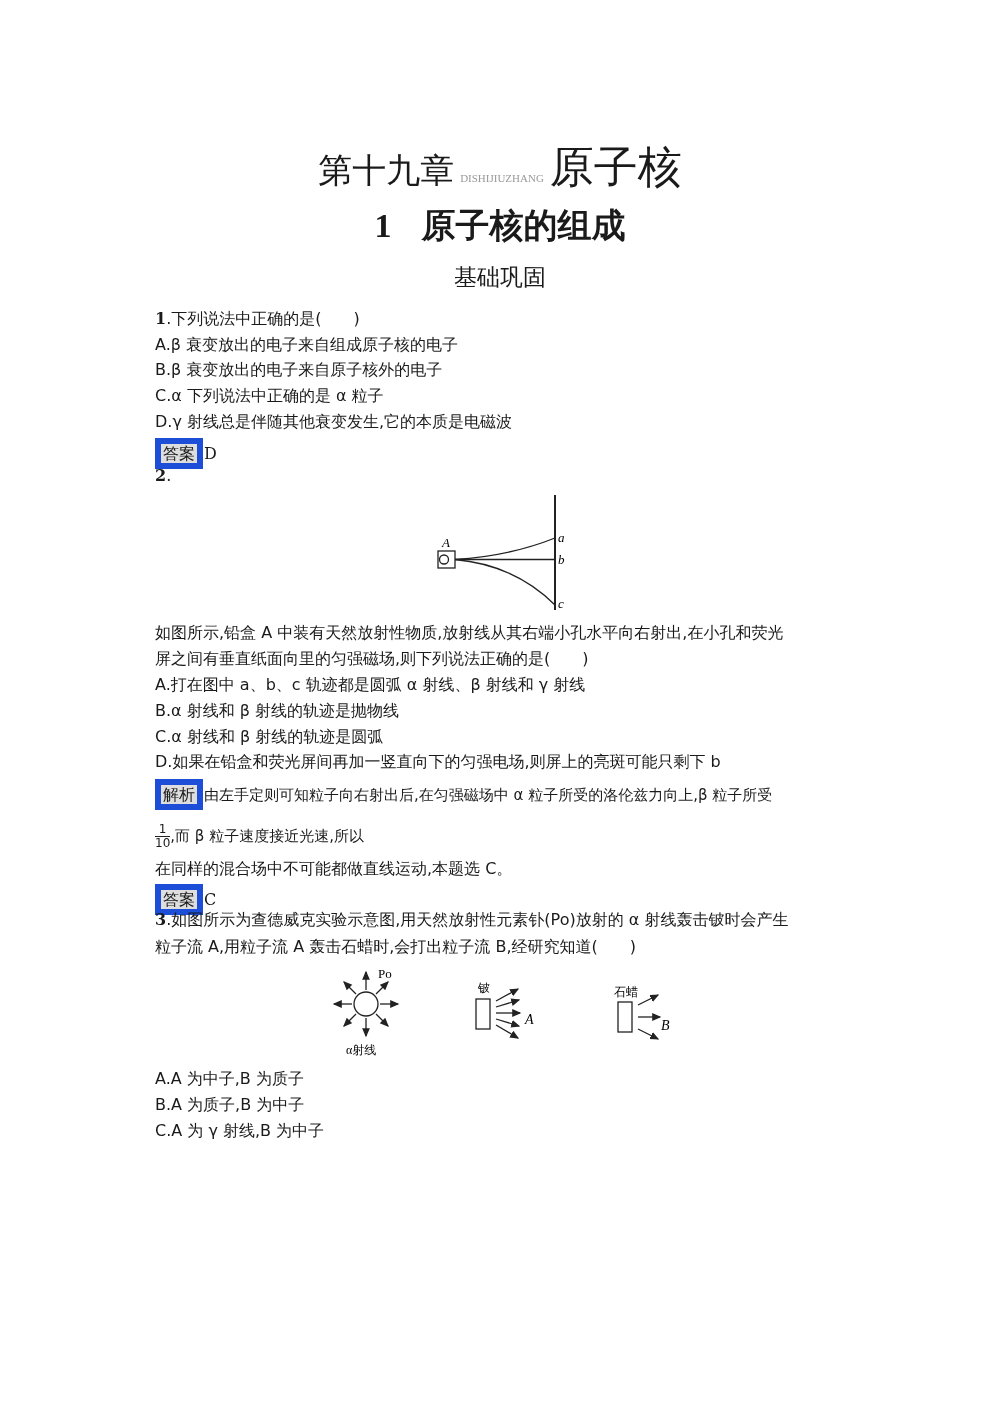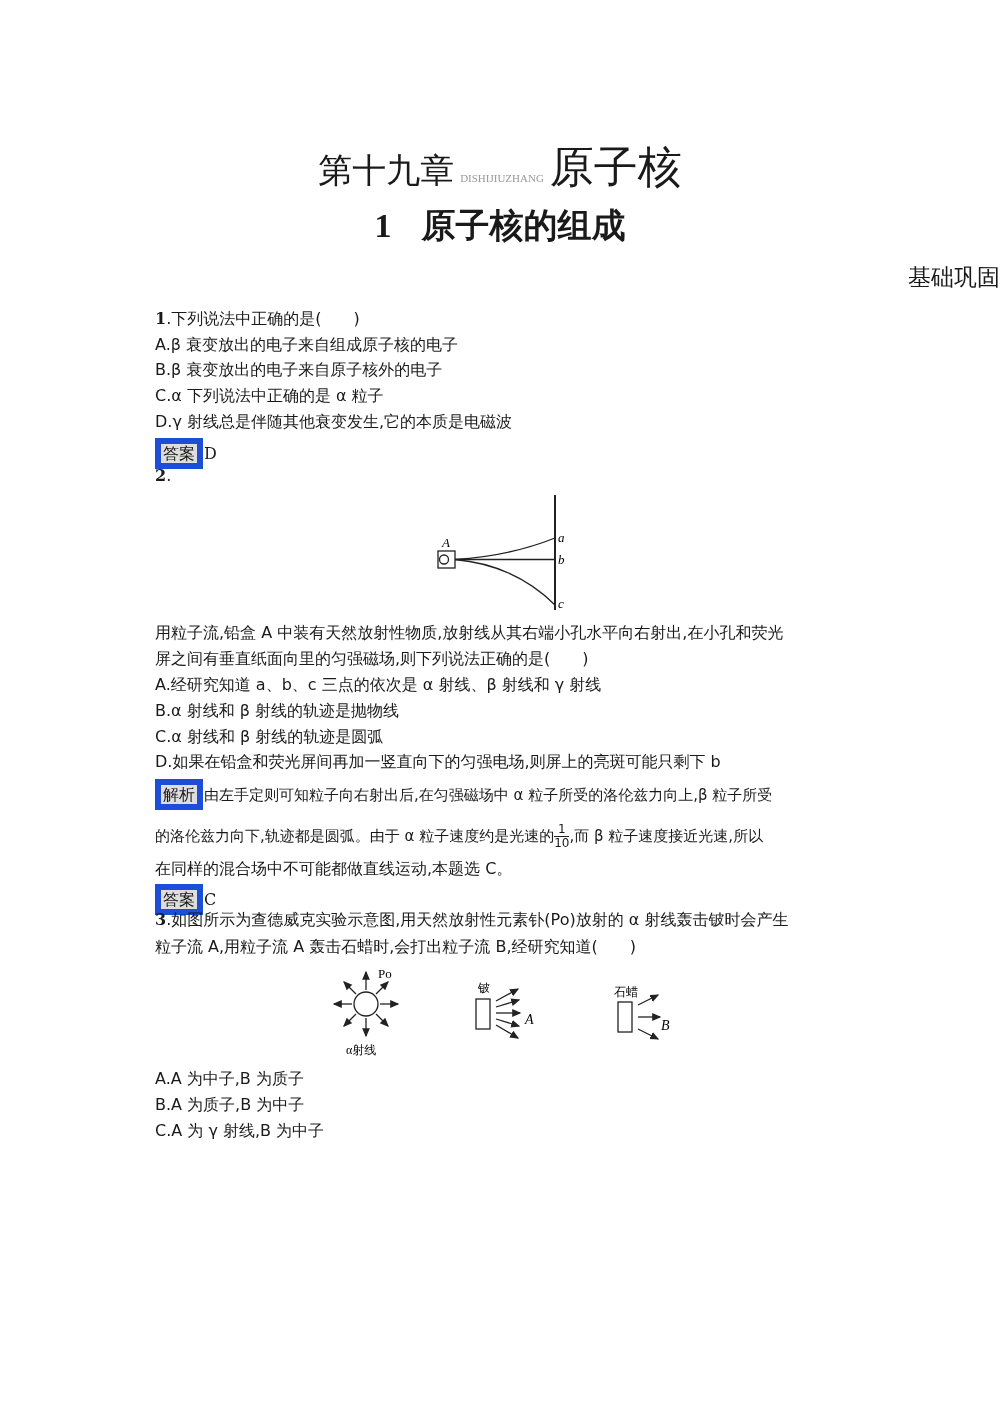--- a/index.html
+++ b/index.html
@@ -6,21 +6,21 @@
   body { width: 1000px; height: 1414px; position: relative; overflow: hidden;
          font-family: "DejaVu Serif", "Liberation Serif", serif; color: #1a1a1a; }
   .abs { position: absolute; }
   .chapter { top: 138px; left: 0; width: 1000px; text-align: center; white-space: nowrap; }
   .chapter .ch-num { font-family: "DejaVu Sans", sans-serif; font-size: 34px; vertical-align: baseline; }
   .chapter .ch-pinyin { font-family: "Liberation Serif", serif; font-size: 11px; color: #999; margin: 0 6px; letter-spacing: 0px; }
   .chapter .ch-title { font-family: "DejaVu Sans", sans-serif; font-size: 44px; }
   .section-title { top: 203px; left: 0; width: 1000px; text-align: center; font-size: 34px; font-weight: bold;
                    font-family: "DejaVu Sans", sans-serif; }
   .section-title .sec-num { font-family: "Liberation Serif", serif; font-weight: bold; margin-right: 30px; }
-  .sub-title { top: 262px; left: 0; width: 1000px; text-align: right; font-size: 23px;
+  .sub-title { top: 262px; left: 0; width: 1000px; text-align: center; font-size: 23px;
                font-family: "DejaVu Sans", sans-serif; }
   .line { left: 148px; font-size: 16px; line-height: 20px; white-space: nowrap; margin-left: 7px; }
   .qnum { font-weight: bold; }
   .tag { display: inline-block; border: 6px solid #1d4ed8; background: #dedede; padding: 0 2px;
          font-family: "DejaVu Sans", sans-serif; font-size: 16px; line-height: 19px; margin-right: 1px; }
   .sans { font-family: "DejaVu Sans", sans-serif; }
   .frac { display: inline-block; vertical-align: middle; text-align: center; font-size: 12px; line-height: 13px; }
   .frac .num { display: block; border-bottom: 1px solid #222; padding: 0 1px; }
   .frac .den { display: block; }
   svg text { font-family: "Liberation Serif", serif; }
@@ -57,32 +57,32 @@
   <circle cx="14" cy="69.5" r="4.5" fill="none" stroke="#222" stroke-width="1.3"></circle>
   <line x1="25" y1="69.5" x2="125" y2="69.5" stroke="#222" stroke-width="1.3"></line>
   <path d="M25 69.5 Q80 66 125 48" fill="none" stroke="#222" stroke-width="1.3"></path>
   <path d="M25 69.5 Q85 75 125 115" fill="none" stroke="#222" stroke-width="1.3"></path>
   <text x="12" y="57" font-size="13" font-style="italic">A</text>
   <text x="128" y="52" font-size="13" font-style="italic">a</text>
   <text x="128" y="74" font-size="13" font-style="italic">b</text>
   <text x="128" y="118" font-size="13" font-style="italic">c</text>
 </svg>
 
-<div class="abs line sans" style="top:623px">用粒子流,铅盒 A 中装有天然放射性物质,放射线从其右端小孔水平向右射出,在小孔和荧光</div>
+<div class="abs line sans" style="top:623px">如图所示,铅盒 A 中装有天然放射性物质,放射线从其右端小孔水平向右射出,在小孔和荧光</div>
 <div class="abs line sans" style="top:649px">屏之间有垂直纸面向里的匀强磁场,则下列说法正确的是(　　)</div>
-<div class="abs line sans" style="top:675px">A.经研究知道 a、b、c 三点的依次是 α 射线、β 射线和 γ 射线</div>
+<div class="abs line sans" style="top:675px">A.打在图中 a、b、c 轨迹都是圆弧 α 射线、β 射线和 γ 射线</div>
 <div class="abs line sans" style="top:701px">B.α 射线和 β 射线的轨迹是抛物线</div>
 <div class="abs line sans" style="top:727px">C.α 射线和 β 射线的轨迹是圆弧</div>
 <div class="abs line sans" style="top:752px">D.如果在铅盒和荧光屏间再加一竖直向下的匀强电场,则屏上的亮斑可能只剩下 b</div>
 
 <div class="abs line" style="top:779px">
   <span class="tag">解析</span><span class="sans" style="font-size:15px">由左手定则可知粒子向右射出后,在匀强磁场中 α 粒子所受的洛伦兹力向上,β 粒子所受</span>
 </div>
 <div class="abs line sans" style="top:823px;font-size:15px">
-  <span>的洛伦兹力向下,轨迹都是圆弧。由于 α 粒子速度约是光速的</span><span class="frac"><span class="num">1</span><span class="den">10</span></span><span>,而 β 粒子速度接近光速,所以</span>
+  <span class="frac"><span class="num">1</span><span class="den">10</span></span><span>,而 β 粒子速度接近光速,所以</span>
 </div>
 <div class="abs line sans" style="top:859px;font-size:16px">在同样的混合场中不可能都做直线运动,本题选 C。</div>
 <div class="abs line" style="top:884px">
   <span class="tag">答案</span><span>C</span>
 </div>
 
 <div class="abs line" style="top:910px">
   <span class="qnum">3</span><span class="sans">.如图所示为查德威克实验示意图,用天然放射性元素钋(Po)放射的 α 射线轰击铍时会产生</span>
 </div>
 <div class="abs line sans" style="top:937px">粒子流 A,用粒子流 A 轰击石蜡时,会打出粒子流 B,经研究知道(　　)</div>

